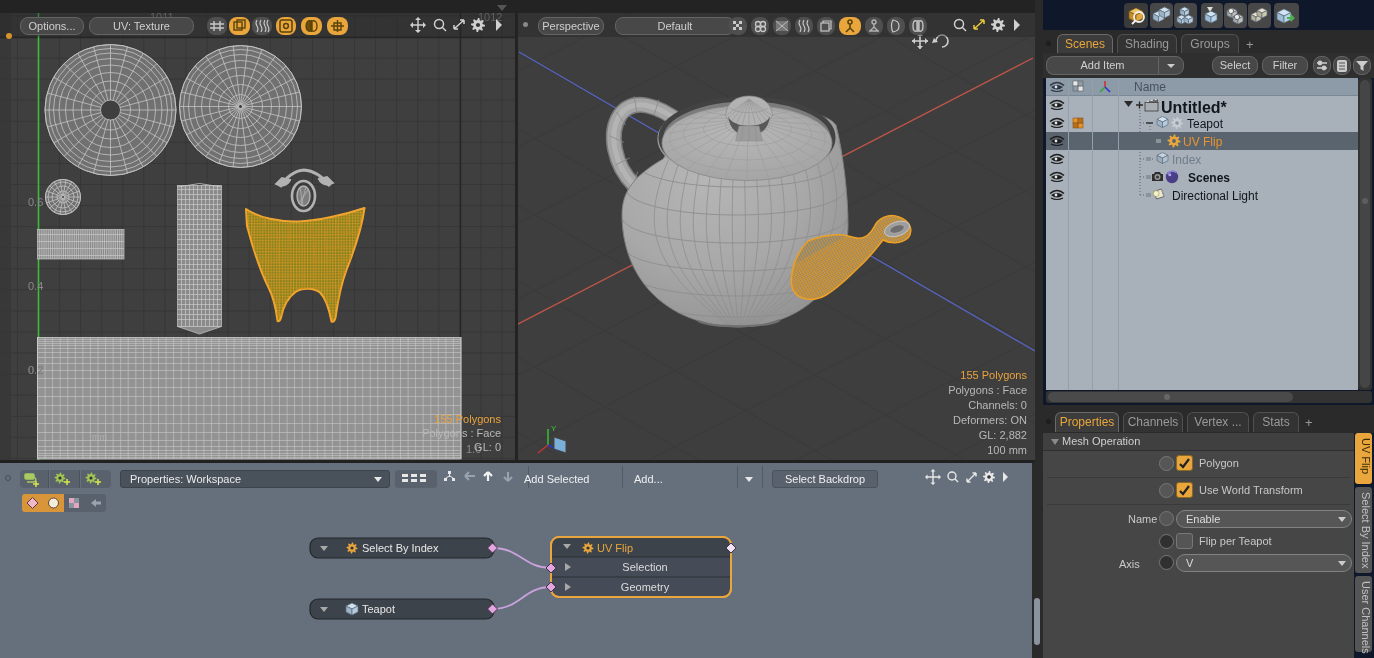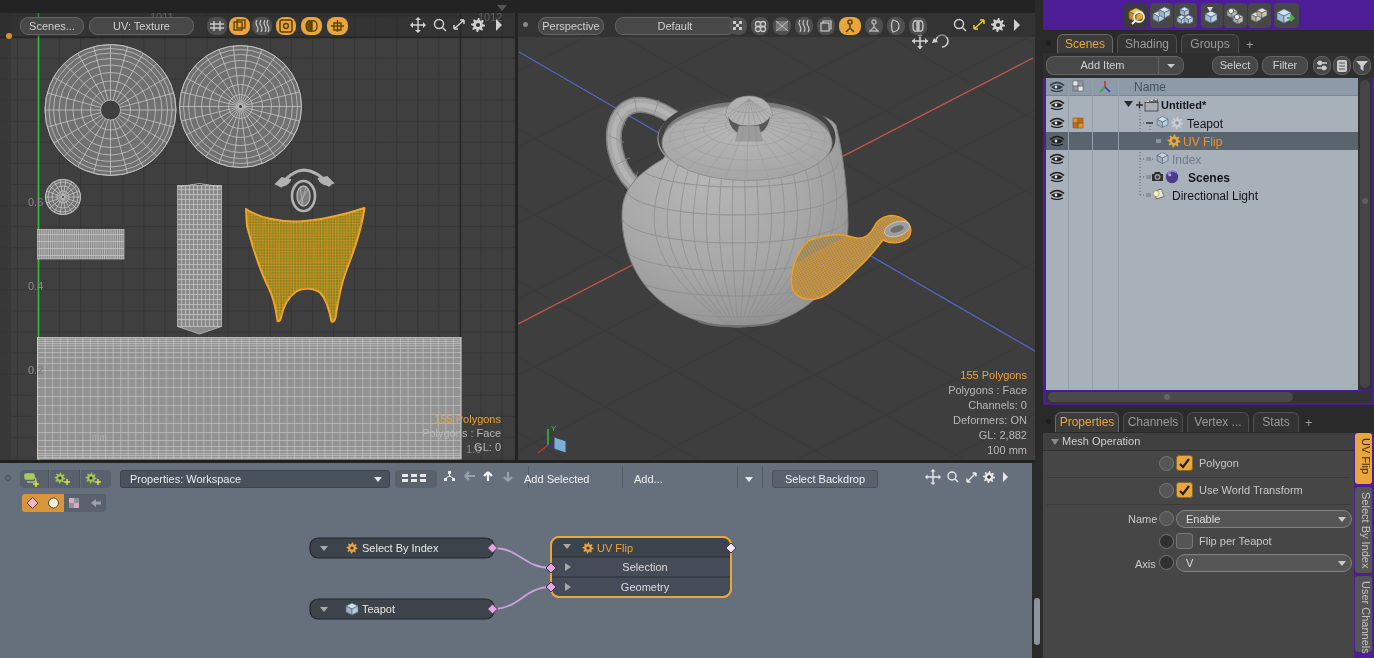--- a/index.html
+++ b/index.html
@@ -100,21 +100,21 @@
 <rect x="37.5" y="337.5" width="423.5" height="121.5" fill="none" stroke="#d0d0d0" stroke-width="0.8"></rect>
 <text x="28" y="374" font-size="11" fill="#7a7a7a">0.2</text>
 <text x="501" y="423" font-size="11" fill="#e8a33d" text-anchor="end">155 Polygons</text>
 <text x="501" y="437" font-size="11" fill="#b8b8b8" text-anchor="end">Polygons : Face</text>
 <text x="501" y="451" font-size="11" fill="#b8b8b8" text-anchor="end">GL: 0</text>
 <text x="92" y="440" font-size="9" fill="#b0b0b0">mm</text>
 </g>
 </svg>
 <div class="abs" style="left:0;top:0;width:515px;height:24px;background:rgba(35,35,35,0.4)"></div>
 <div class="abs" style="left:6px;top:20px;width:6px;height:6px;border-radius:3px;background:#d8922a"></div>
-<div class="btn" style="left:20px;top:4px;width:64px">Scenes...</div>
+<div class="btn" style="left:20px;top:4px;width:64px">Options...</div>
 <div class="btn" style="left:89px;top:4px;width:105px">UV: Texture</div>
 <div class="ibtn" style="left:207px;top:4px;width:20px"><svg width="20" height="18" viewBox="0 0 20 18" style="">
         <g stroke="#c8c8c8" stroke-width="1.4" fill="none">
           <path d="M7 4V14 M13 4V14 M3 7H17 M3 11H17"></path>
         </g>
       </svg></div>
 <div class="obtn" style="left:229px;top:4px;width:21px"><svg width="21" height="18" viewBox="0 0 21 18" style="">
         <g stroke="#5a4208" stroke-width="1.4" fill="none">
           <rect x="5" y="5" width="8" height="8"></rect>
           <rect x="8" y="3" width="8" height="8"></rect>
@@ -303,21 +303,21 @@
       </g>
 <g>
         <path d="M26 14 L36 5 M26 14 l0 -4 M26 14 l4 0 M36 5 l0 4 M36 5 l-4 0" stroke="#e8c83c" stroke-width="1.5" fill="none"></path>
       </g>
 <path d="M57 10 L56.9 11.4 L54.4 11.8 L54 12.6 L54.9 14.9 L53.9 15.8 L51.8 14.4 L50.9 14.7 L50 17 L48.6 16.9 L48.2 14.4 L47.4 14 L45.1 14.9 L44.2 13.9 L45.6 11.8 L45.3 10.9 L43 10 L43.1 8.6 L45.6 8.2 L46 7.4 L45.1 5.1 L46.1 4.2 L48.2 5.6 L49.1 5.3 L50 3 L51.4 3.1 L51.8 5.6 L52.6 6 L54.9 5.1 L55.8 6.1 L54.4 8.2 L54.7 9.1 Z" fill="#d0d0d0"></path>
       <circle cx="50" cy="10" r="2.1" fill="#333"></circle>
 <path d="M66 4 l6 6 l-6 6z" fill="#d0d0d0"></path>
     </svg>
 </div>
 <div class="abs" style="left:1035px;top:0;width:8px;height:658px;background:#2a2a2a"></div>
-<div class="abs" style="left:1043px;top:0;width:331px;height:658px;background:#4c1d95">
+<div class="abs" style="left:1043px;top:0;width:331px;height:658px;background:#0f172a">
 <div class="abs" style="left:81px;top:3px;width:24px;height:25px;background:#3a3a3a;border-radius:4px"><svg width="24" height="25" viewBox="0 0 24 25" style="">
         <g transform="translate(5,5)" stroke="#7a5a10" stroke-width="0.7" stroke-linejoin="round">
           <path d="M0 3.5 L7 0 L14 3.5 L7 7 Z" fill="#edc56a"></path>
           <path d="M0 3.5 L7 7 L7 14 L0 10.5 Z" fill="#c88b28"></path>
           <path d="M14 3.5 L7 7 L7 14 L14 10.5 Z" fill="#e0a840"></path>
         </g>
         <circle cx="15" cy="14" r="5" fill="none" stroke="#eee" stroke-width="1.8"></circle>
         <path d="M11.5 17.5 L8 21" stroke="#eee" stroke-width="2"></path>
       </svg></div>
 <div class="abs" style="left:107px;top:3px;width:23px;height:25px;background:#474747;border-radius:4px"><svg width="23" height="25" viewBox="0 0 23 25" style="">
@@ -524,21 +524,21 @@
         <circle cx="126" cy="99" r="6.2" fill="#4a3e86"></circle>
         <path d="M121.5 96 a6.2 6.2 0 0 1 9 -1.5" stroke="#8d80d8" stroke-width="1.6" fill="none"></path>
         <circle cx="123.8" cy="96.8" r="1.5" fill="#b0a6ec"></circle>
         <rect x="100" y="115" width="5" height="4" fill="#8a929a"></rect>
         <g transform="translate(106,111)">
           <path d="M2 2.5 L9.5 0 L12 7.5 L4.5 10Z" fill="#ece8d4" stroke="#4a4a4a" stroke-width="0.8"></path>
           <path d="M9.5 0 L12 7.5" stroke="#999"></path>
           <ellipse cx="4.2" cy="4.6" rx="2.8" ry="3" fill="#f8f4c0" stroke="#8a8a6a" stroke-width="0.6"></ellipse>
         </g>
       </svg>
-<div class="tl" style="left:115px;top:21px;color:#10161c;font-weight:bold;font-size:11px">Untitled*</div>
+<div class="tl" style="left:115px;top:21px;color:#10161c;font-weight:bold;font-size:16px">Untitled*</div>
 <div class="tl" style="left:141px;top:39px;color:#10161c;font-size:12px">Teapot</div>
 <div class="tl" style="left:137px;top:57px;color:#e9942e;font-size:12px">UV Flip</div>
 <div class="tl" style="left:126px;top:75px;color:#6f7d8a;font-size:12px">Index</div>
 <div class="tl" style="left:142px;top:93px;color:#10161c;font-weight:bold;font-size:12px">Scenes</div>
 <div class="tl" style="left:126px;top:111px;color:#10161c;font-size:12px">Directional Light</div>
 </div>
 <div class="abs" style="left:315px;top:78px;width:14px;height:312px;background:#333;border-radius:3px"></div>
 <div class="abs" style="left:317px;top:80px;width:10px;height:308px;background:#454545;border-radius:5px"></div>
 <div class="abs" style="left:319px;top:198px;width:6px;height:6px;border-radius:3px;background:#5e5e5e"></div>
 <div class="abs" style="left:3px;top:391px;width:326px;height:12px;background:#333;border-radius:3px"></div>
@@ -568,21 +568,21 @@
         </svg></div>
 <div class="tl" style="left:156px;top:51px">Use World Transform</div>
 <div class="abs" style="left:4px;top:71px;width:303px;height:1px;background:#3a3a3a"></div>
 <div class="tl" style="left:85px;top:80px">Name</div>
 <div class="abs" style="left:116px;top:78px;width:15px;height:15px;border-radius:8px;background:#565656;border:1.5px solid #777"></div>
 <div class="abs" style="left:133px;top:77px;width:176px;height:18px;background:#565656;border:1px solid #828282;border-radius:9px;color:#ddd;font-size:11px;line-height:16px;padding-left:9px">Enable</div>
 <div class="abs" style="left:295px;top:84px;width:0;height:0;border-left:4px solid transparent;border-right:4px solid transparent;border-top:5px solid #ccc"></div>
 <div class="abs" style="left:116px;top:101px;width:15px;height:15px;border-radius:8px;background:#303030;border:1.5px solid #777"></div>
 <div class="abs" style="left:133px;top:100px;width:17px;height:16px;background:#555;border-radius:3px;border:1px solid #777"></div>
 <div class="tl" style="left:156px;top:102px">Flip per Teapot</div>
-<div class="tl" style="left:92px;top:125px">Axis</div>
+<div class="tl" style="left:76px;top:125px">Axis</div>
 <div class="abs" style="left:116px;top:122px;width:15px;height:15px;border-radius:8px;background:#303030;border:1.5px solid #777"></div>
 <div class="abs" style="left:133px;top:121px;width:176px;height:18px;background:#565656;border:1px solid #828282;border-radius:9px;color:#ddd;font-size:11px;line-height:16px;padding-left:9px">V</div>
 <div class="abs" style="left:295px;top:128px;width:0;height:0;border-left:4px solid transparent;border-right:4px solid transparent;border-top:5px solid #ccc"></div>
 </div>
 <div class="abs" style="left:312px;top:433px;width:17px;height:51px;background:#e9a63c;border-radius:3px;writing-mode:vertical-rl;font-size:11px;color:#3a2a08;padding-top:5px;padding-left:2px;white-space:nowrap">UV Flip</div>
 <div class="abs" style="left:312px;top:487px;width:17px;height:86px;background:#555555;border-radius:3px;writing-mode:vertical-rl;font-size:11px;color:#c0c0c0;padding-top:5px;padding-left:2px;white-space:nowrap">Select By Index</div>
 <div class="abs" style="left:312px;top:576px;width:17px;height:76px;background:#555555;border-radius:3px;writing-mode:vertical-rl;font-size:11px;color:#c0c0c0;padding-top:5px;padding-left:2px;white-space:nowrap">User Channels</div>
 </div>
 <div class="abs" style="left:0;top:460px;width:1035px;height:3px;background:#212121"></div>
 <div class="abs" style="left:0;top:463px;width:1035px;height:195px;background:#66707d;overflow:hidden">

